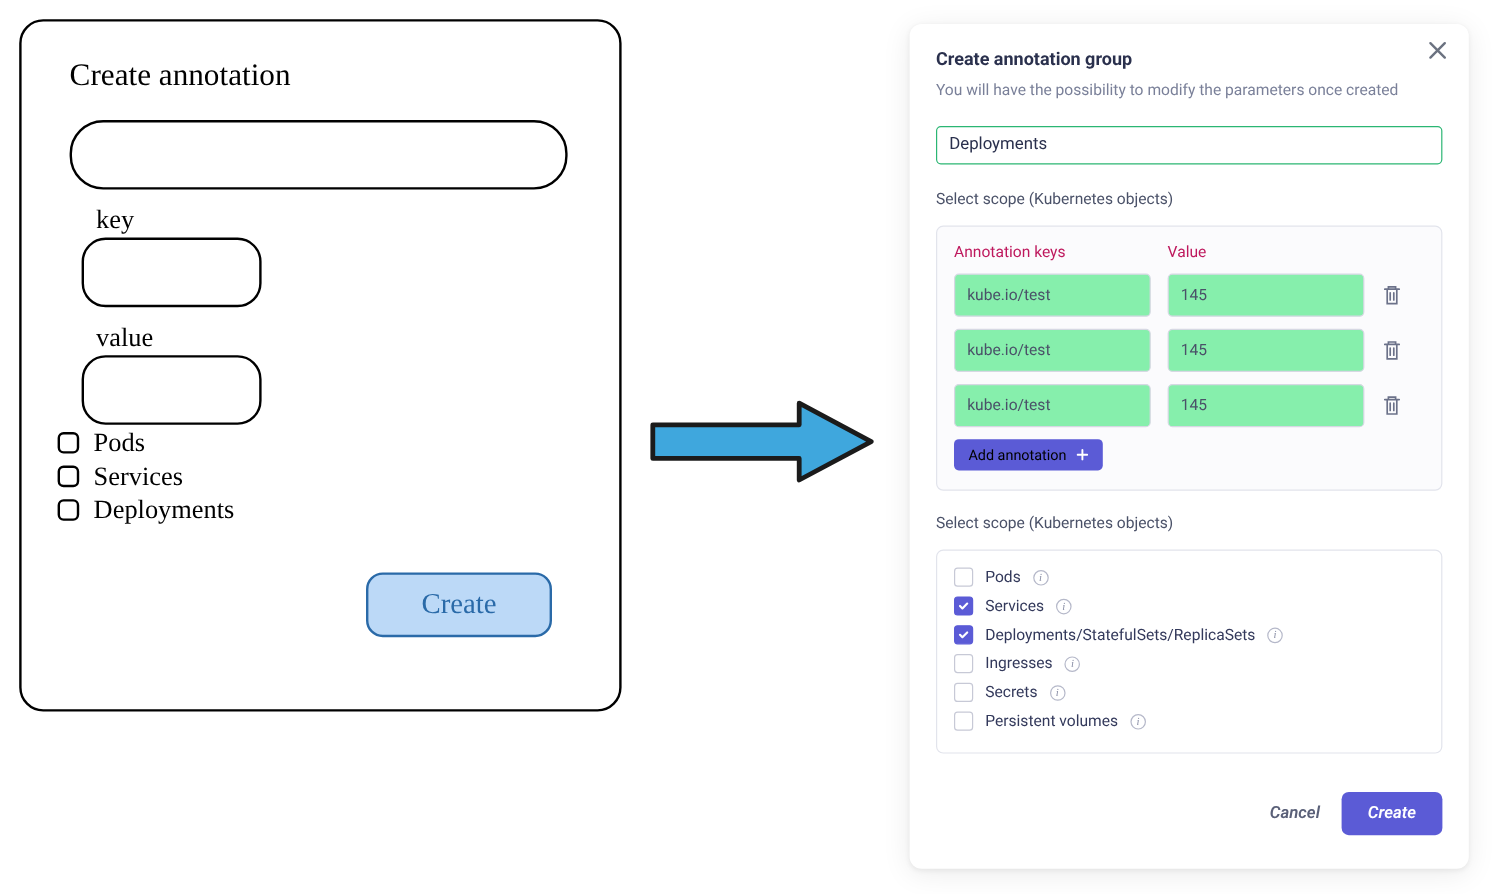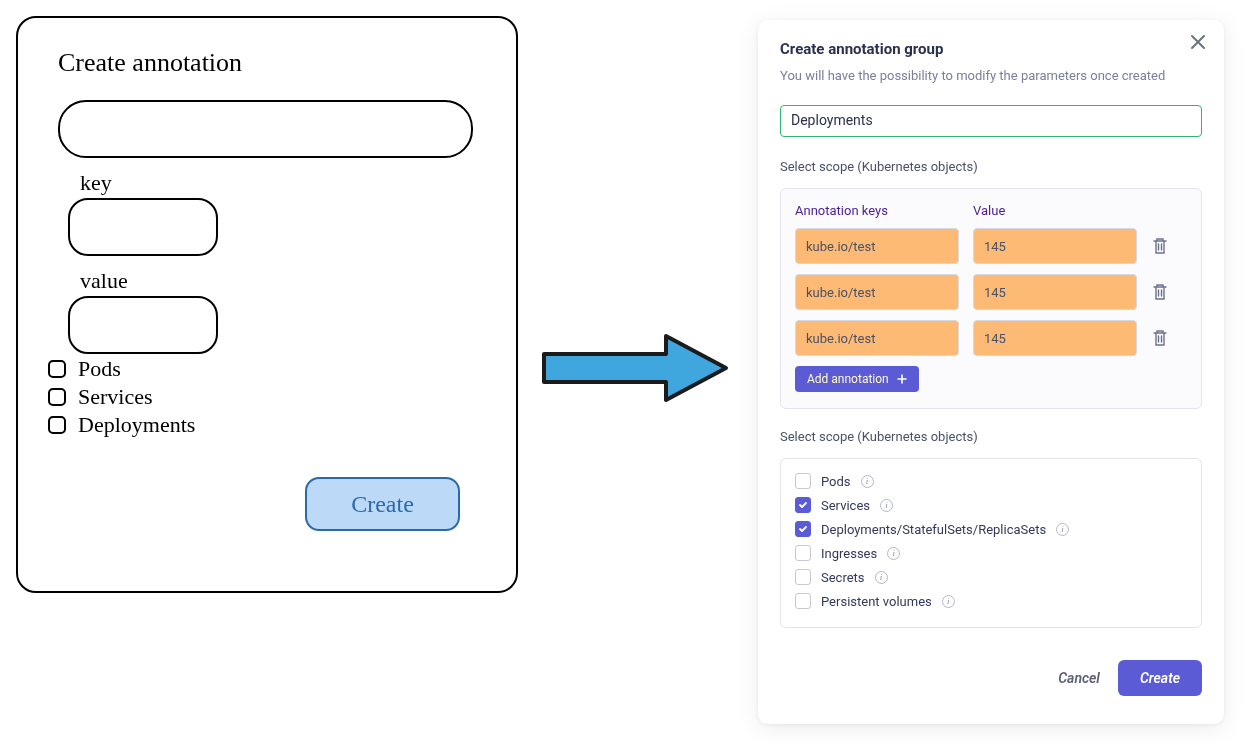--- a/index.html
+++ b/index.html
@@ -154,55 +154,55 @@
     padding: 14px 14px 16px 14px;
     margin-bottom: 20px;
   }
   .ann-headers {
     display: flex;
     gap: 14px;
     margin-bottom: 10px;
   }
   .ann-header {
     font-size: 13px;
-    color: #4c1d95;
+    color: #be185d;
   }
   .ann-header.key { width: 164px; }
   .ann-header.val { width: 164px; }
   .ann-row {
     display: flex;
     align-items: center;
     gap: 14px;
     margin-bottom: 10px;
   }
   .ann-input {
     width: 164px;
     height: 36px;
     border: 1px solid #d6d8e3;
     border-radius: 4px;
-    background: #fdba74;
+    background: #86efac;
     padding: 0 10px;
     font-size: 13px;
     color: #4a5168;
     display: flex;
     align-items: center;
   }
   .trash-btn {
     width: 18px;
     height: 18px;
     color: #6b7189;
     cursor: pointer;
     flex-shrink: 0;
   }
   .add-ann-btn {
     display: inline-flex;
     align-items: center;
     gap: 8px;
     background: #5b5bd6;
-    color: #fef9c3;
+    color: #000000;
     border-radius: 4px;
     padding: 6px 12px;
     font-size: 12px;
     cursor: pointer;
     justify-content: center;
   }
   .scope-box {
     border: 1px solid #e2e4ec;
     border-radius: 6px;
     padding: 14px 14px 10px 14px;

